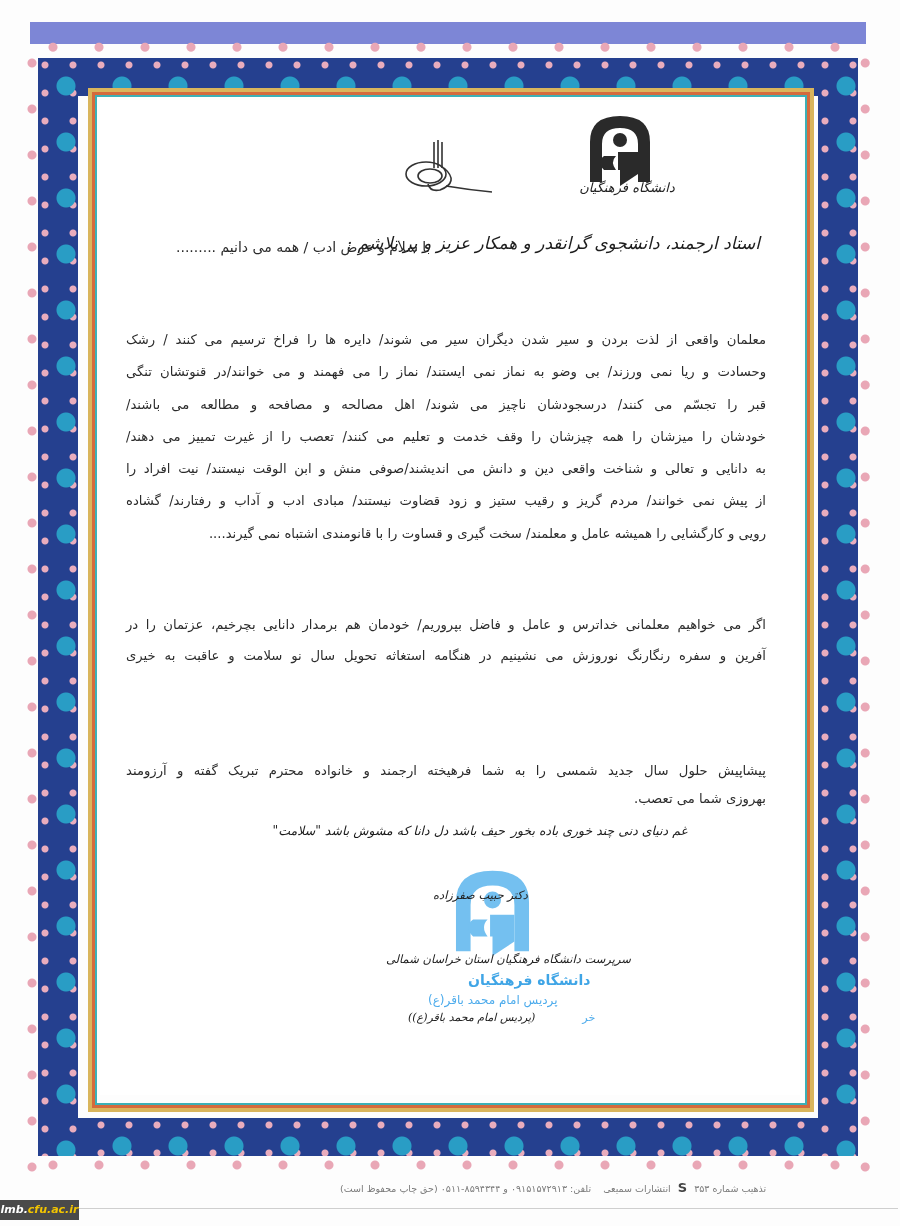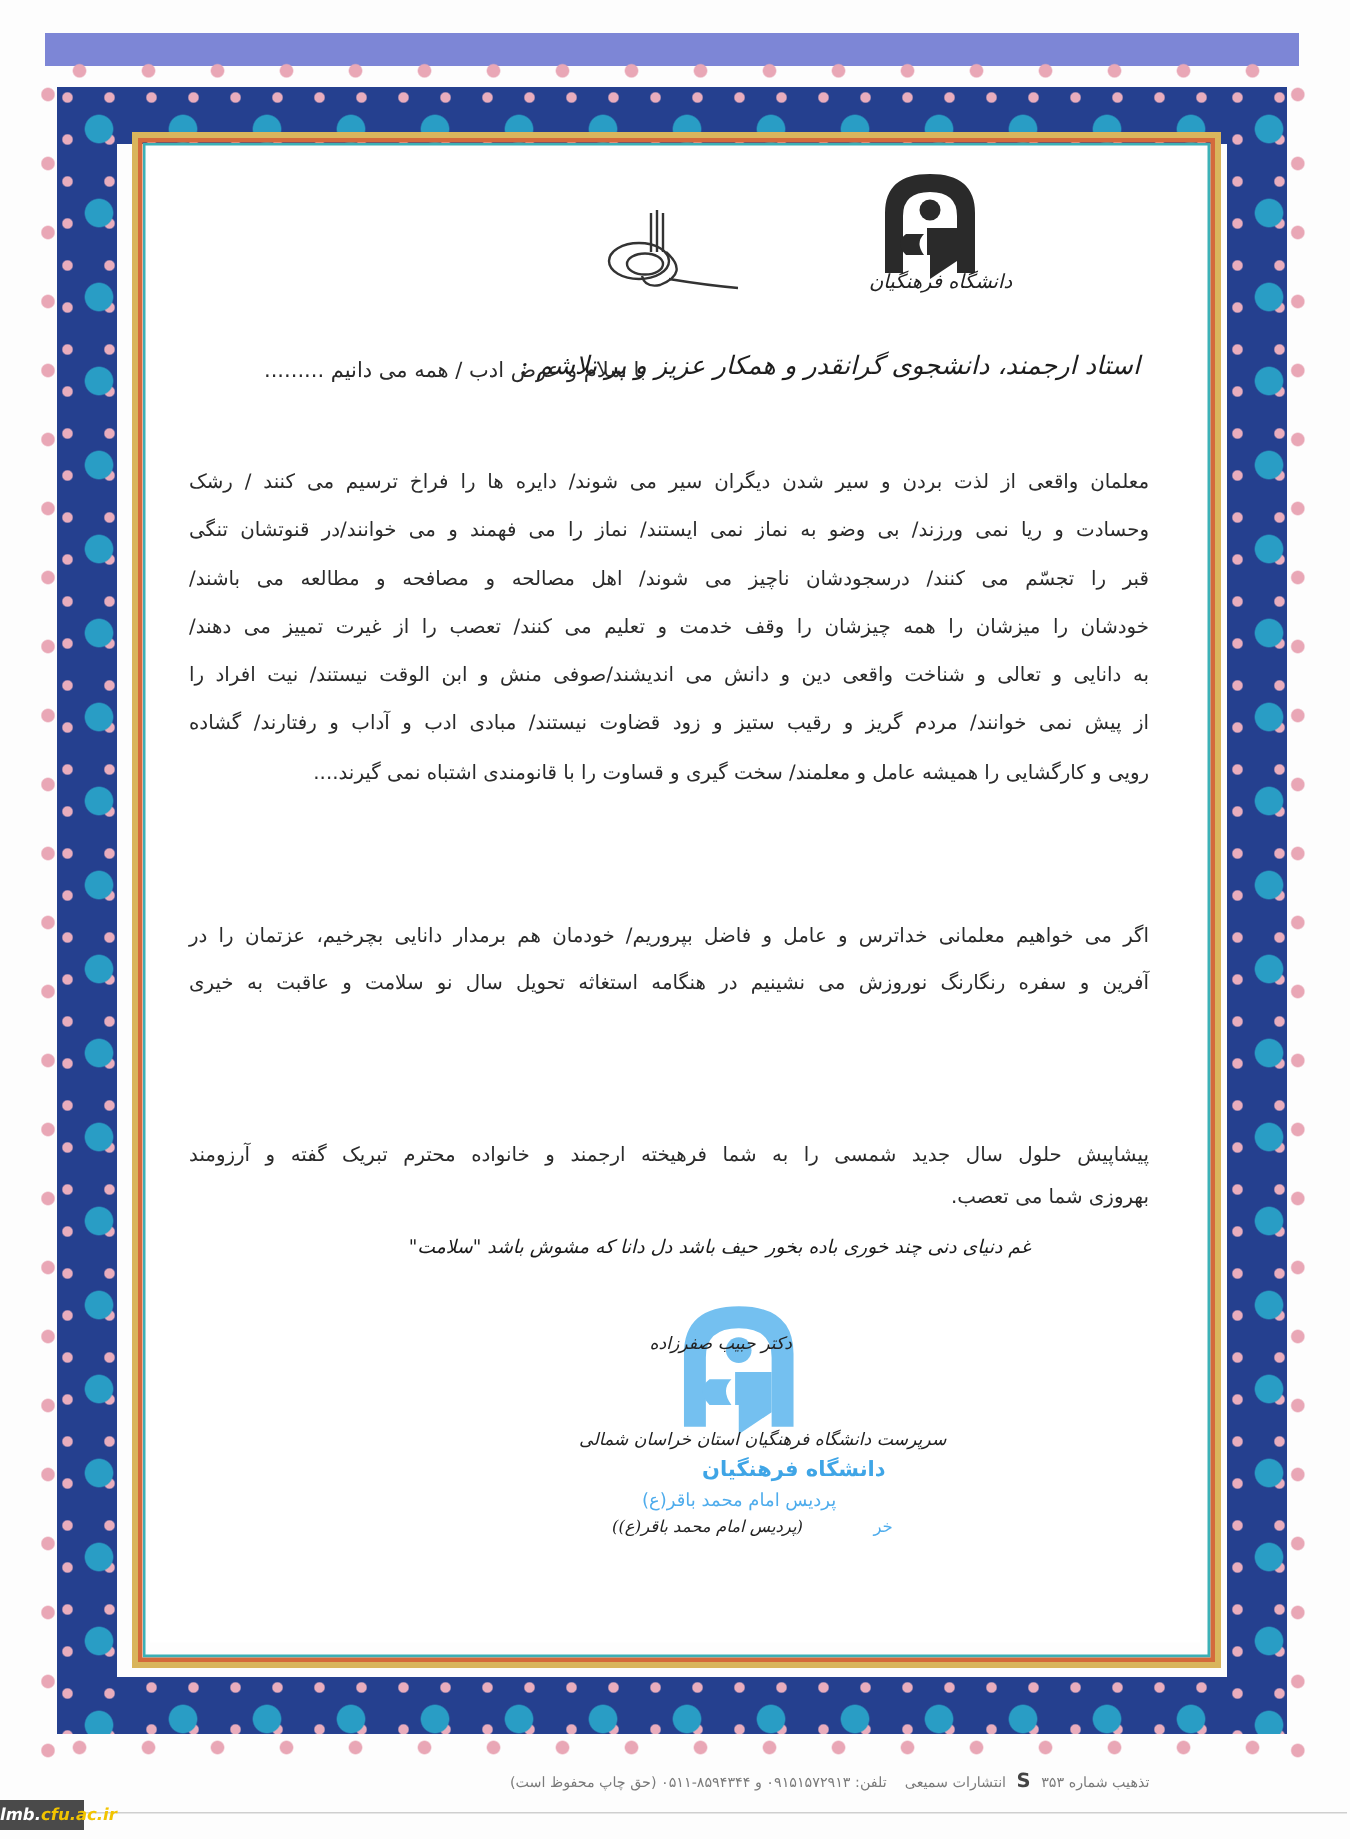--- a/index.html
+++ b/index.html
@@ -41,21 +41,21 @@
   .salutation { position:absolute; right:140px; top:233px; direction:rtl;
     font-family:"DejaVu Serif", serif; font-style:italic; font-size:17px; color:#1d1d1d; }
   .greeting { position:absolute; left:176px; top:239px; direction:rtl;
     font-family:"DejaVu Sans", sans-serif; font-size:14px; color:#2a2a2a; }
 
   
   .para { position:absolute; right:134px; width:640px; direction:rtl; text-align:justify;
     text-align-last:right; font-family:"DejaVu Sans", sans-serif; font-size:13.2px; color:#2b2b2b; }
   .para .line { display:block; white-space:nowrap; text-align:justify; text-align-last:justify; }
   .para .line.last { text-align-last:right; }
-  .p1 { top:306px; line-height:32.3px; }
+  .p1 { top:324px; line-height:32.3px; }
   .p2 { top:610px; line-height:30.5px;margin-left:14px; }
   .p3 { top:757px; line-height:28px; }
 
   .verse { position:absolute; top:823px; direction:rtl; font-family:"DejaVu Serif", serif;
     font-style:italic; font-size:12.5px; color:#1a1a1a; white-space:nowrap; }
   .verse.a { right:213px;margin-left:22px; }
   .verse.b { right:395px; }
 
   
   .stamp-logo { position:absolute; left:445px; top:866px; width:95px; height:112px; }
@@ -65,21 +65,21 @@
     font-style:italic; font-size:11.5px; color:#222; white-space:nowrap; }
   .stamp-line1 { position:absolute; left:468px; top:972px; direction:rtl; font-size:14px; font-weight:bold; color:#3fa5e6; white-space:nowrap; }
   .stamp-line2 { position:absolute; left:428px; top:993px; direction:rtl; font-size:12px; color:#4eacec; white-space:nowrap; }
   .stamp-line3 { position:absolute; left:408px; top:1011px; direction:rtl; font-family:"DejaVu Serif", serif; font-style:italic; font-size:11px; color:#222; white-space:nowrap; }
   .stamp-line3 .blue { color:#4eacec; font-family:"DejaVu Sans", sans-serif; font-style:normal;padding-left:47px; }
 
   
   .printer { position:absolute; left:340px; top:1180px; direction:rtl; font-size:9.5px; color:#7a7a7a; white-space:nowrap; }
   .printer b { color:#444; font-size:13px; margin:0 4px; }
   .footer-rule { position:absolute; left:40px; top:1208px; width:858px; height:1px; background:#cfcfcf; }
-  .watermark { position:absolute; left:0; top:1200px; width:56px; height:20px; background:#4a4a4a;
+  .watermark { position:absolute; left:0; top:1200px; width:79px; height:20px; background:#4a4a4a;
     color:#fff; font-size:11px; line-height:20px; text-align:center; font-style:italic; font-weight:bold; }
   .watermark .y { color:#f2c400; }
 </style>
 </head>
 <body>
 
 <div class="page">
 
   <div class="lace top"></div>
   <div class="lace bottom"></div>

